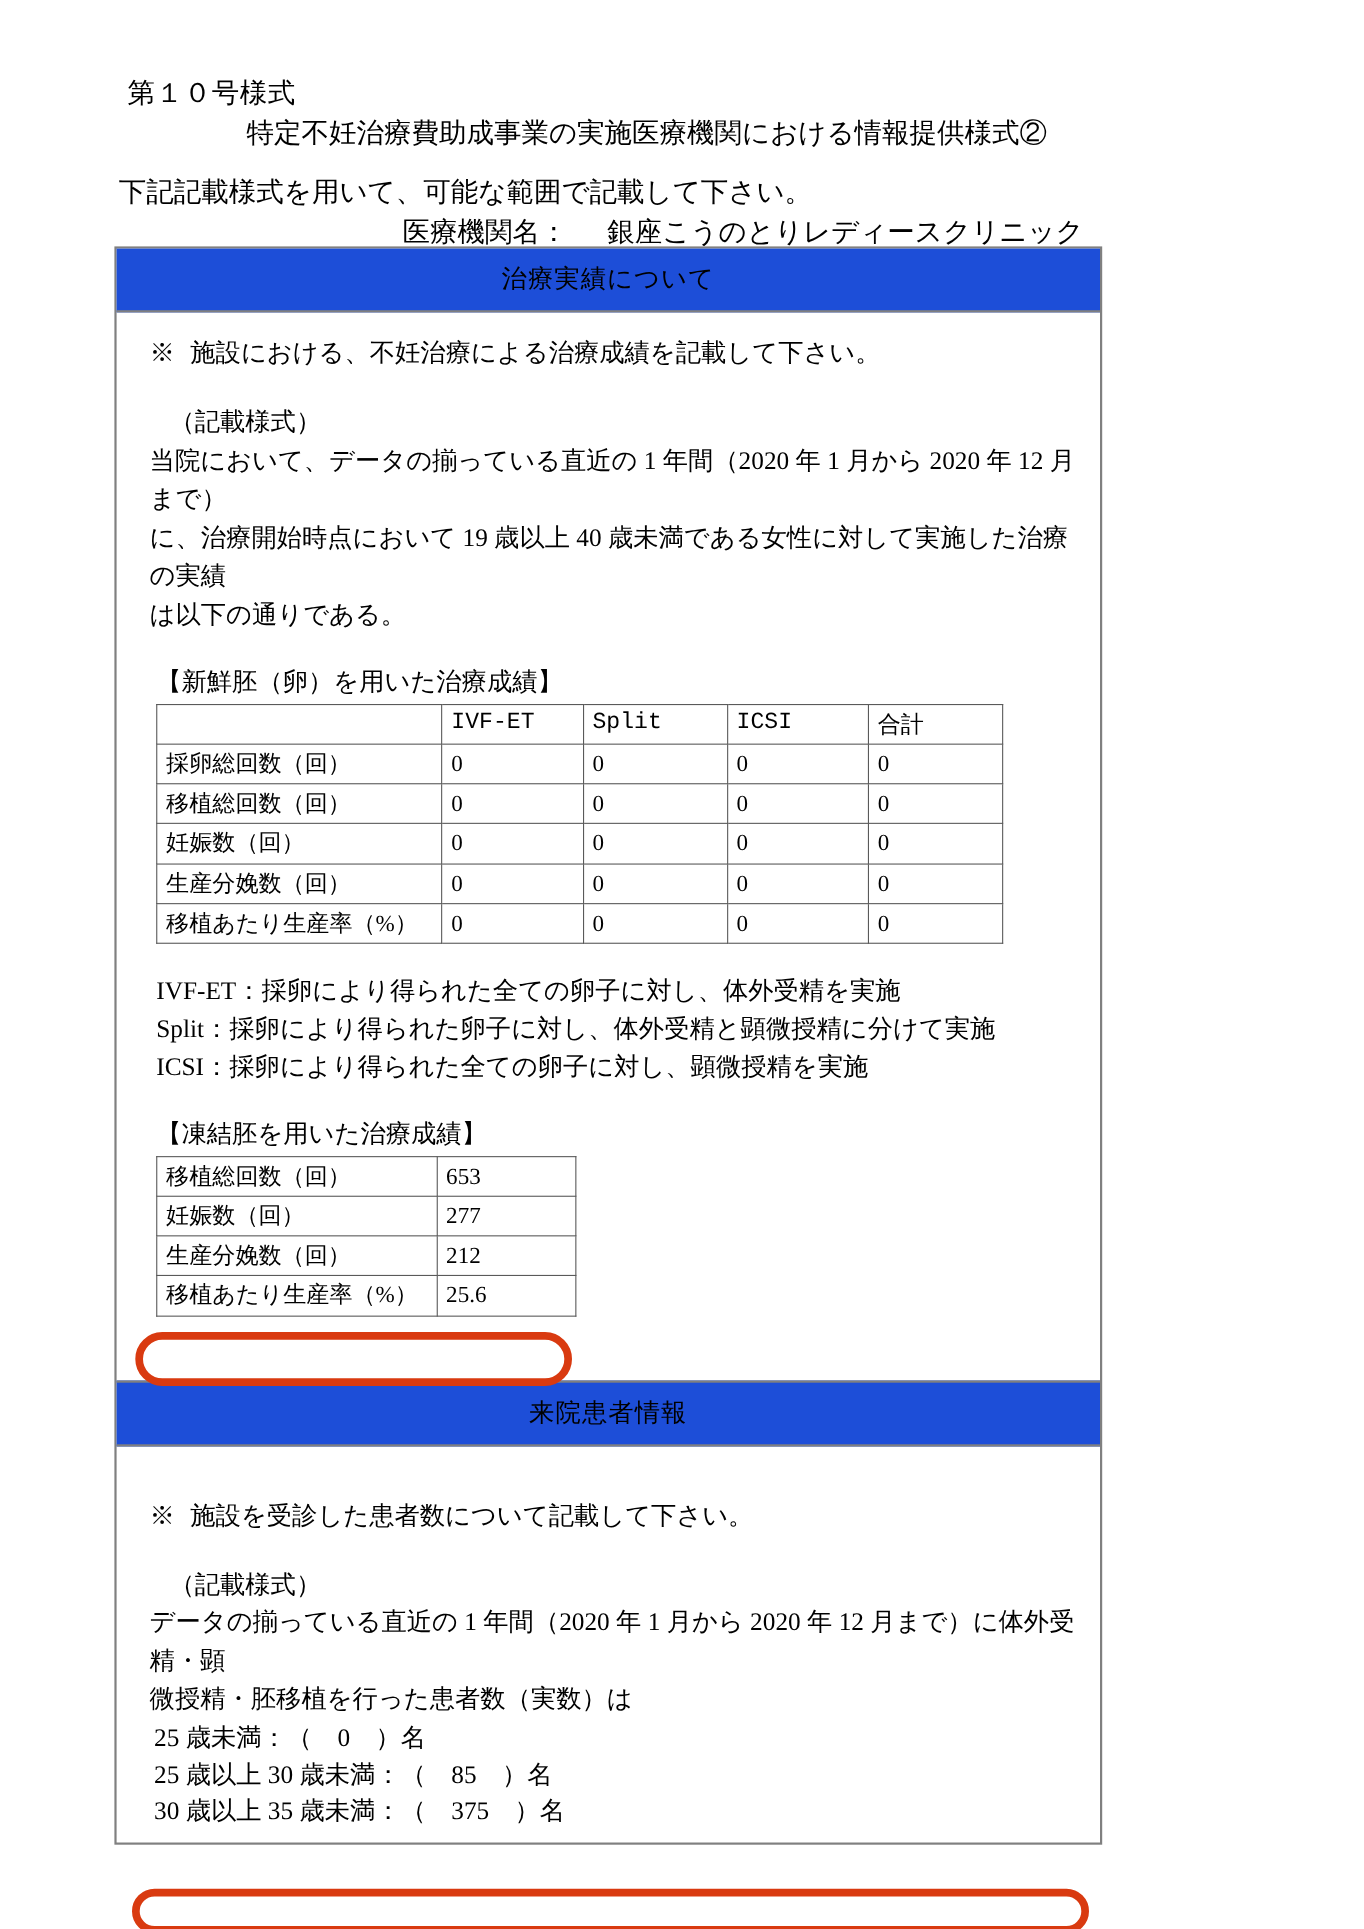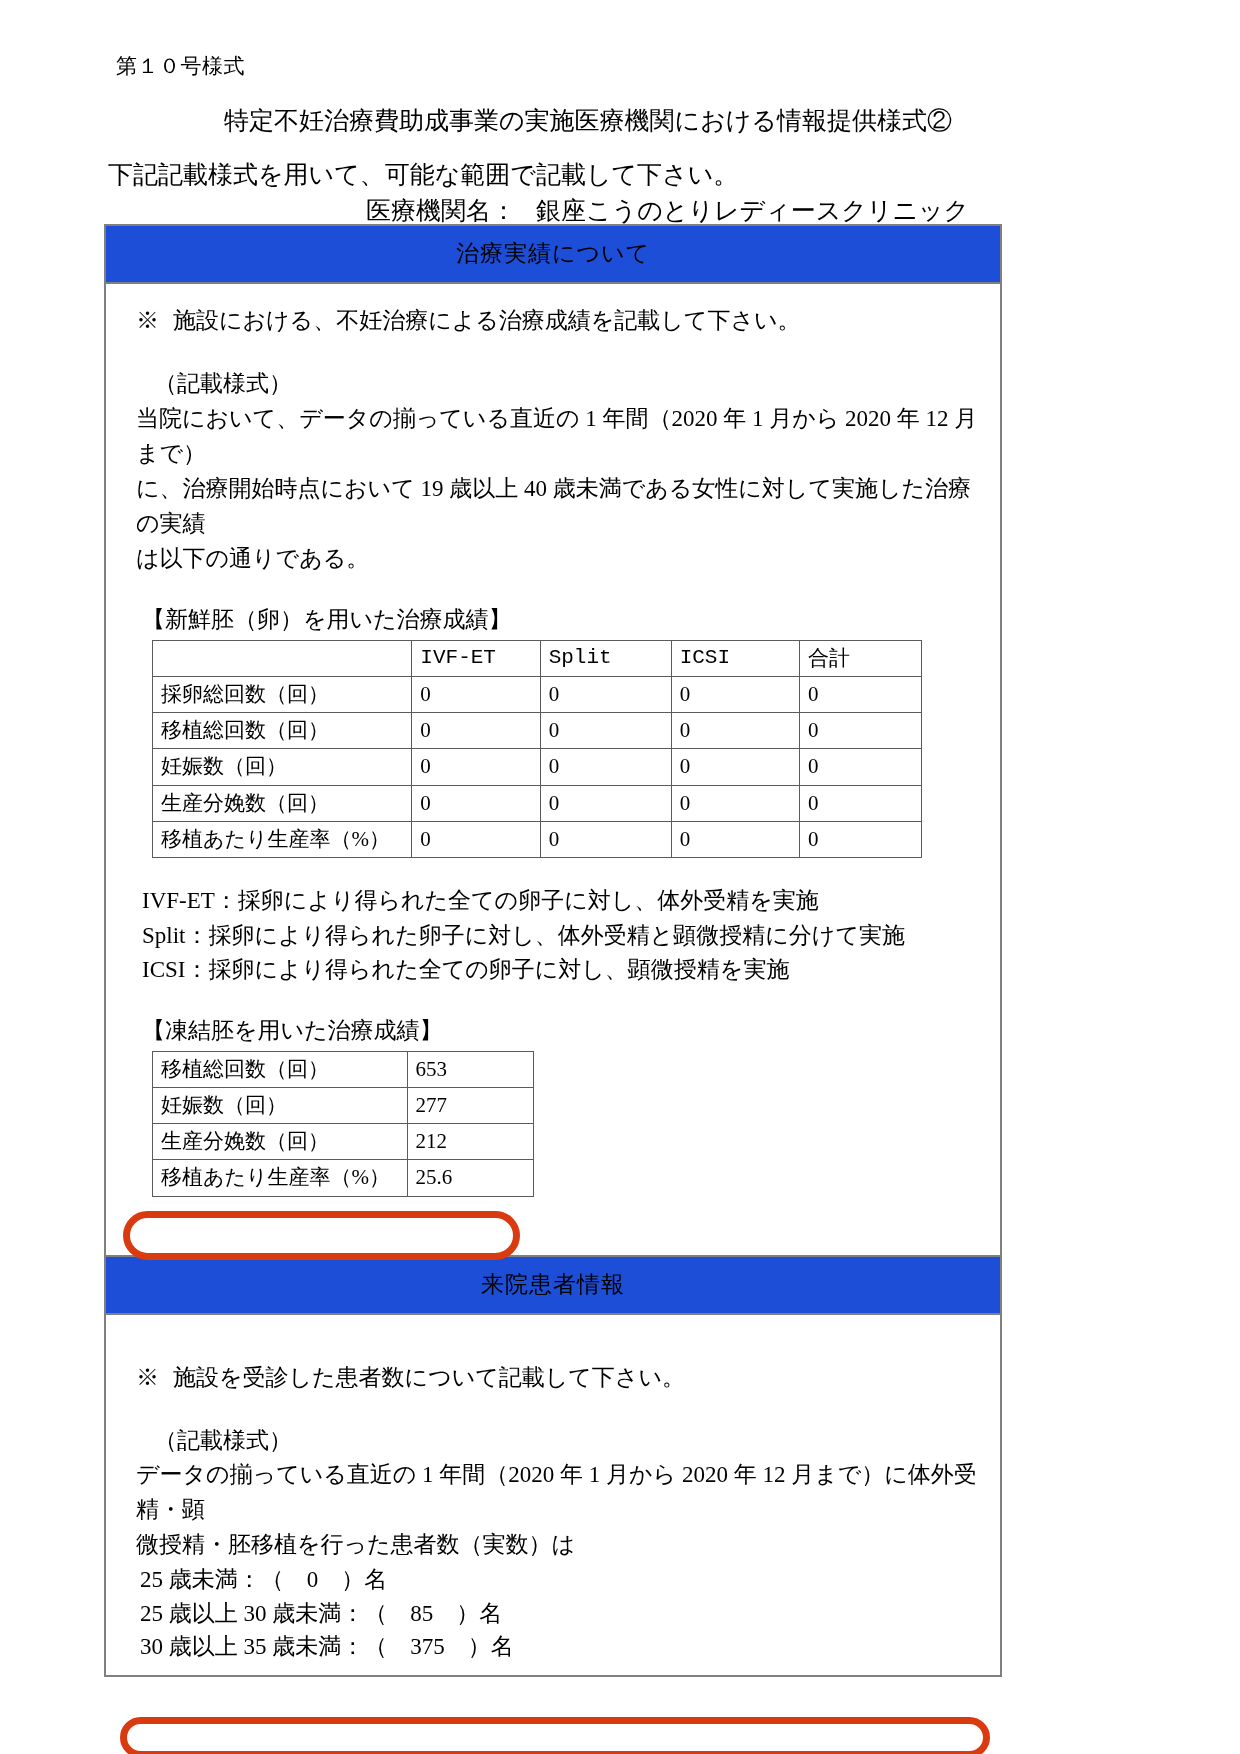--- a/index.html
+++ b/index.html
@@ -18,22 +18,22 @@
   .page {
     position: relative;
     width: 1240px;
     height: 1754px;
     padding: 0;
   }
   
   .form-no {
     position: absolute;
     left: 116px;
-    top: 52px;
-    font-size: 21px;
+    top: 68px;
+    font-size: 25px;
     letter-spacing: 0.5px;
     white-space: nowrap;
   }
   .doc-title {
     position: absolute;
     left: 224px;
     top: 104px;
     font-size: 25px;
     letter-spacing: 0px;
     white-space: nowrap;
@@ -47,21 +47,21 @@
   }
   .clinic-line {
     position: absolute;
     left: 366px;
     top: 194px;
     font-size: 25px;
     white-space: nowrap;
     border-bottom: 2px solid #000;
     padding-bottom: 2px;
   }
-  .clinic-line .label { margin-right: 20px; }
+  .clinic-line .label { margin-right: 36px; }
   .clinic-line .value { }
 
   
   .outer {
     position: absolute;
     left: 104px;
     top: 224px;
     width: 898px;
     border: 2px solid #808080;
     box-sizing: border-box;
@@ -95,21 +95,21 @@
   .sec-title {
     margin: 0 0 2px 6px;
     font-size: 23px;
     white-space: nowrap;
   }
 
   
   table.tbl {
     border-collapse: collapse;
     font-size: 21px;
-    margin-left: 16px;
+    margin-left: 6px;
     background: #fff;
   }
   table.tbl td, table.tbl th {
     border: 1px solid #5a5a5a;
     padding: 4px 8px 5px 8px;
     font-weight: normal;
     text-align: left;
     vertical-align: middle;
     line-height: 1.25;
   }

